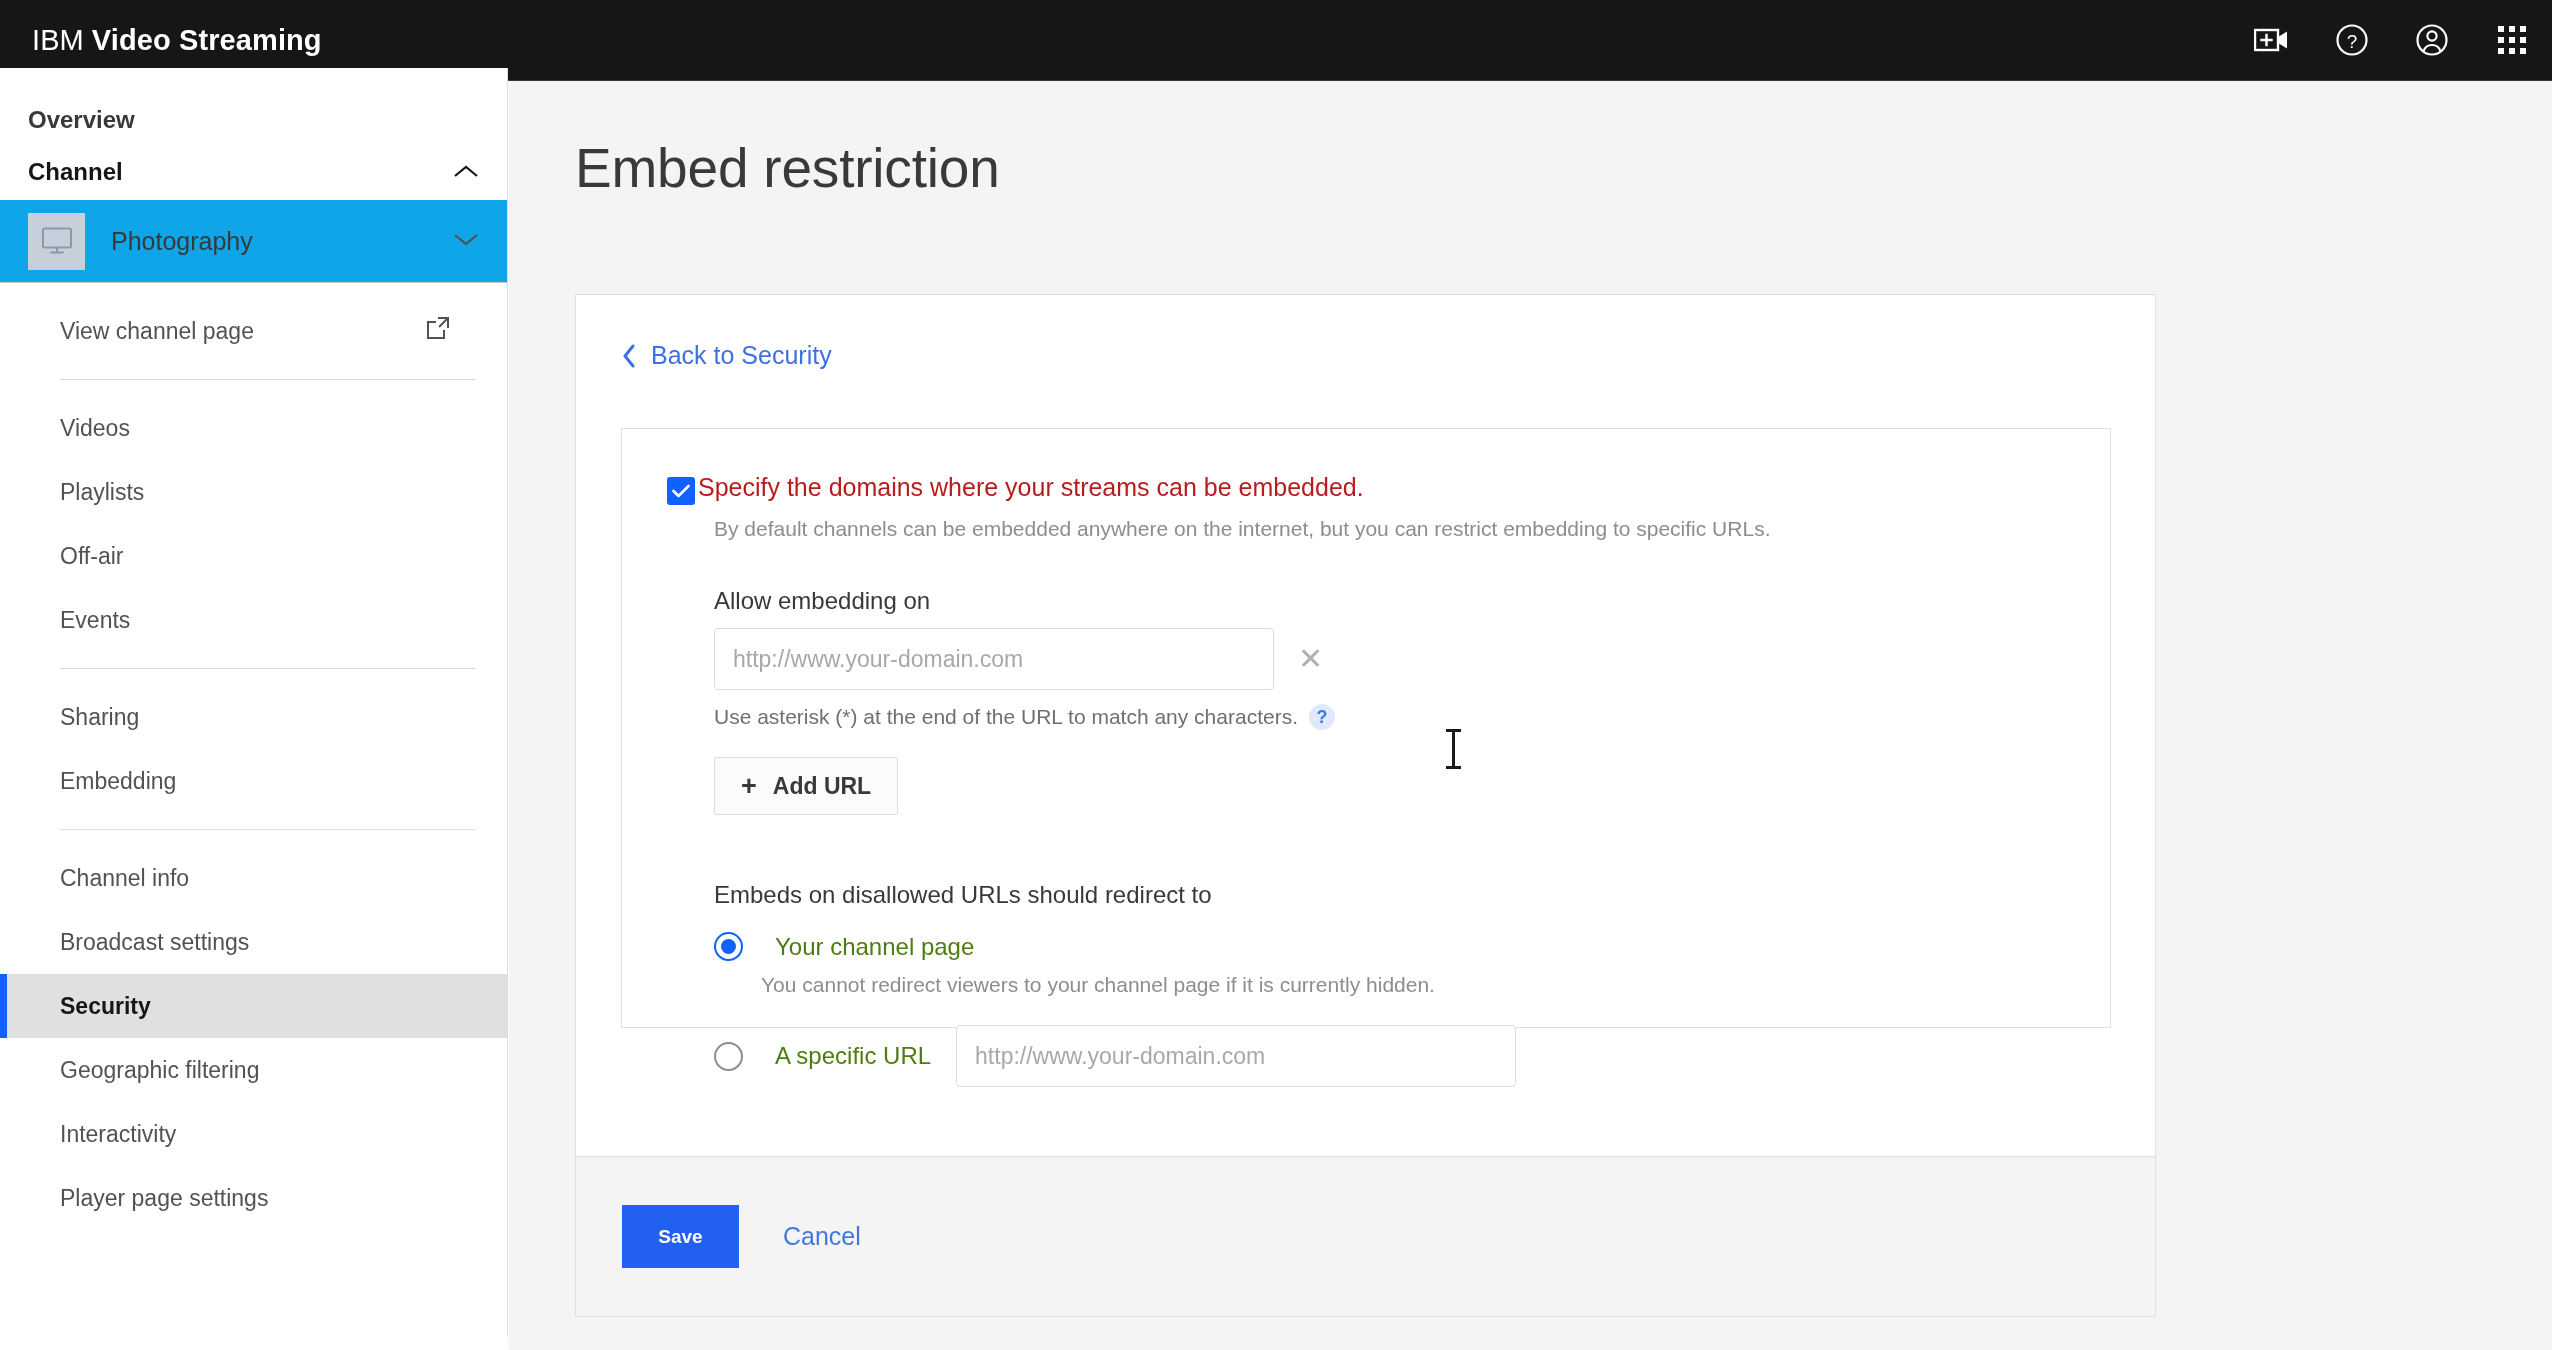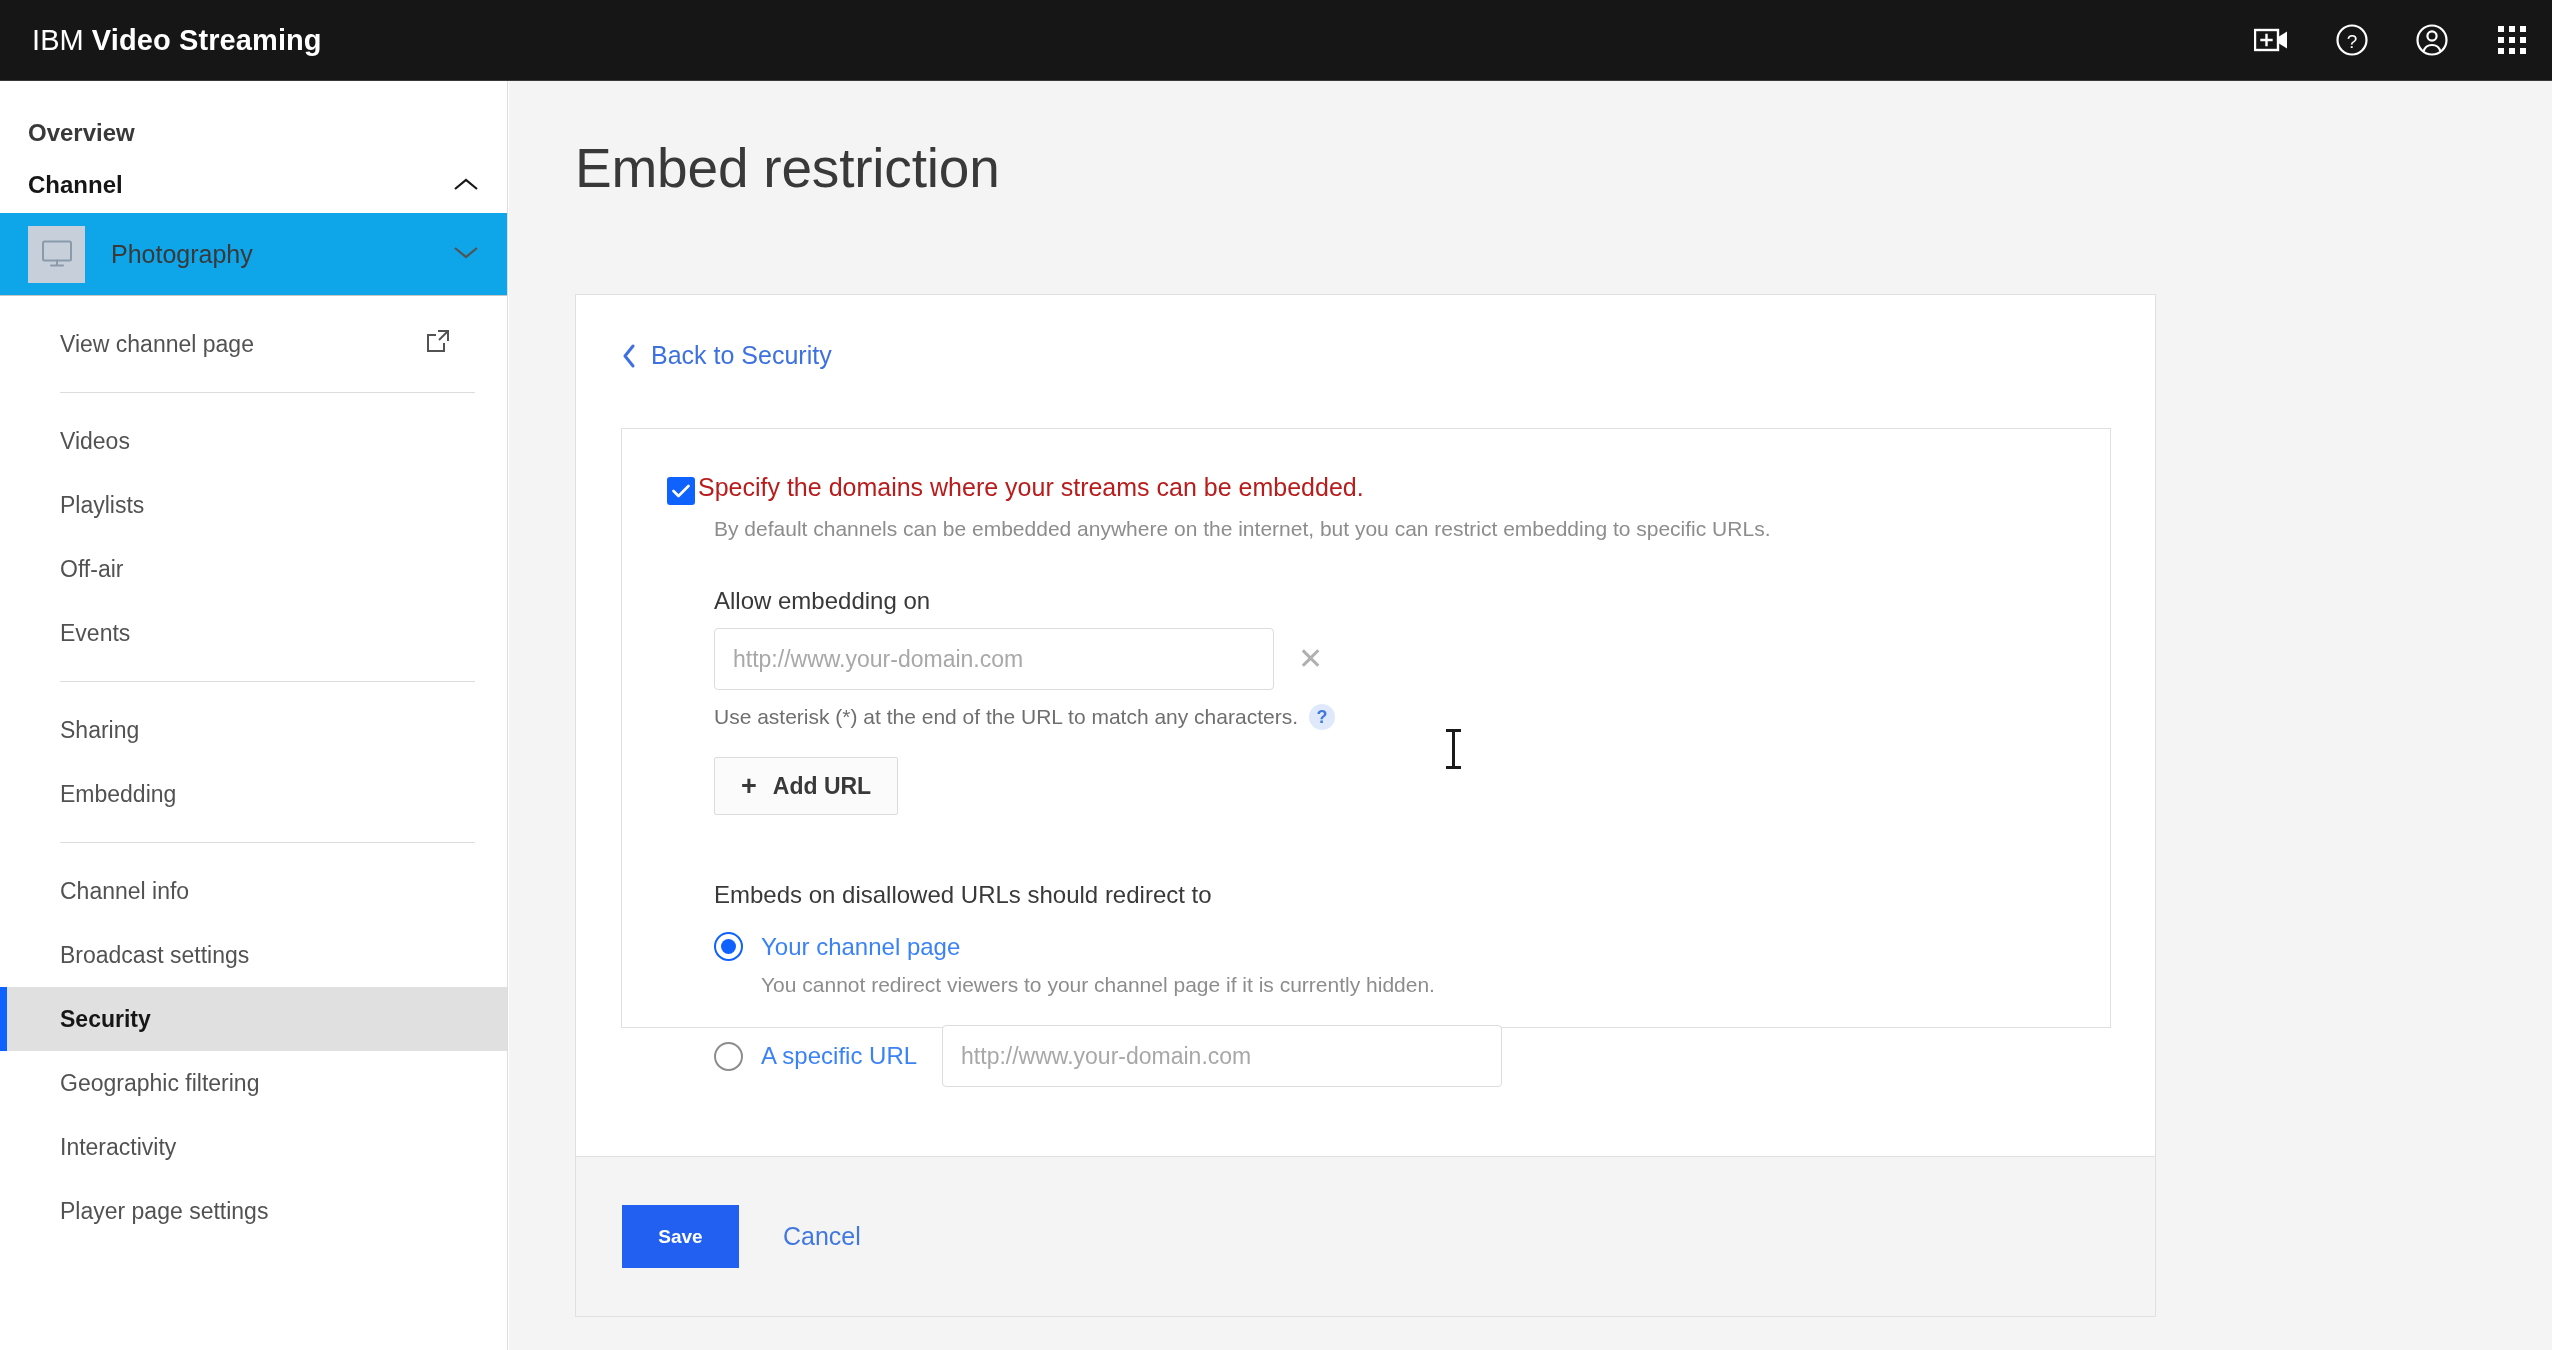--- a/index.html
+++ b/index.html
@@ -34,21 +34,21 @@
   }
   .hdr-btn {
     width: 80px; height: 80px;
     display: flex; align-items: center; justify-content: center;
     cursor: pointer;
   }
   .hdr-btn svg { display: block; }
 
   
   .sidebar {
-    position: absolute; top: 81px; left: 0;
+    position: absolute; top: 68px; left: 0;
     width: 508px; height: 1269px;
     background: #ffffff;
     border-right: 1px solid #dcdcdc;
     overflow: hidden;
   }
   .nav-top {
     padding: 28px 0 0 0;
   }
   .nav-overview {
     font-size: 24px; font-weight: 700; color: #393939;
@@ -229,21 +229,21 @@
     border: 2px solid #0f62fe;
     display: flex; align-items: center; justify-content: center;
     cursor: pointer;
     background: #ffffff;
   }
   .radio .dot {
     width: 15px; height: 15px; border-radius: 50%;
     background: #0f62fe;
   }
   .radio.off { border-color: #8d8d8d; }
-  .radio-label { margin-left: 18px; font-size: 24px; color: #3b82f6; }
+  .radio-label { margin-left: 32px; font-size: 24px; color: #4d7c0f; }
   .radio-help {
     margin: 12px 0 8px 47px;
     font-size: 21px; color: #8d8d8d;
   }
   .radio-url-input {
     margin-left: 25px;
     width: 560px; height: 62px;
     border: 1px solid #dcdcdc;
     border-radius: 4px;
     padding: 0 18px;

